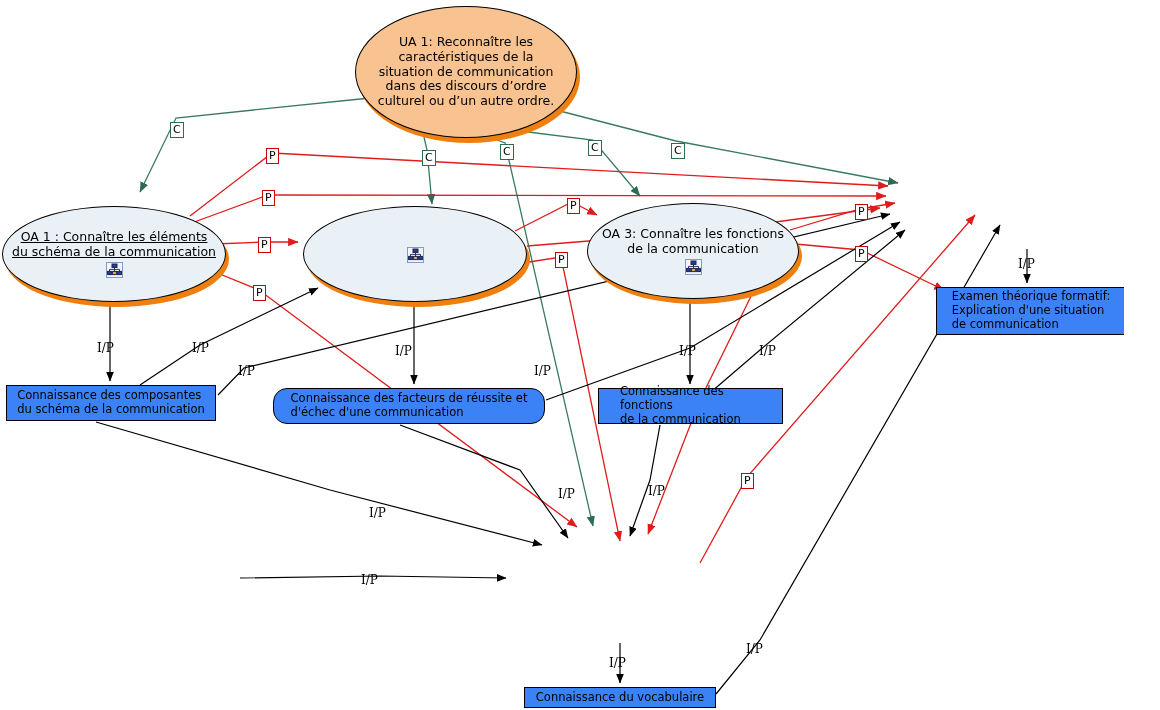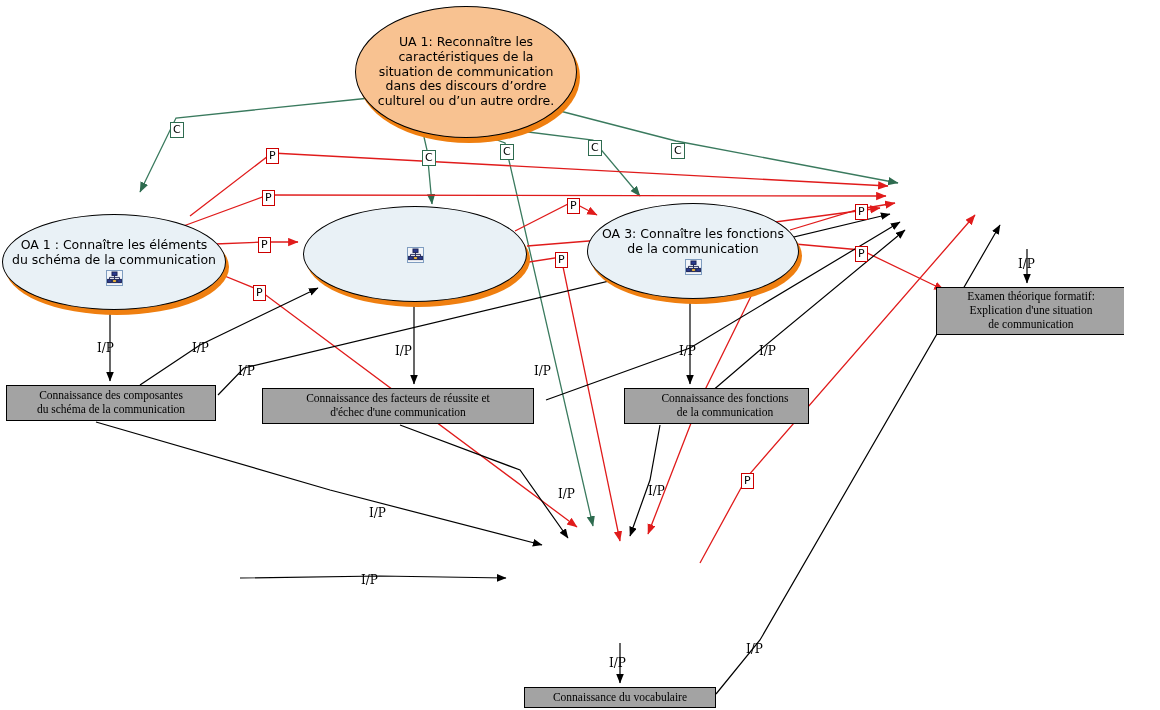--- a/index.html
+++ b/index.html
@@ -76,34 +76,33 @@
     border: 1px solid #7f9dc0;
     background: #f2f5f9;
     box-sizing: border-box;
     display: block;
   }
   .hicon svg { display: block; }
 
   
   .node-rect {
     position: absolute;
-    background: #a3a3a3;
+    background: #3b82f6;
     border: 1.3px solid #000;
     box-sizing: border-box;
     display: flex;
     align-items: center;
     justify-content: center;
-    text-align: center;
+    text-align: left;
     font-size: 11.5px;
     line-height: 1.2;
     color: #000;
     z-index: 5;
     white-space: pre-line;
     padding: 2px 4px;
-    font-family: Liberation Serif, serif;
   }
 
   
   .chip {
     position: absolute;
     background: #ffffff;
     box-sizing: border-box;
     font-size: 11px;
     line-height: 12px;
     text-align: center;
@@ -181,21 +180,21 @@
   <div class="node-ellipse ua" style="left:355px; top:6px; width:222px; height:132px;">
     <span class="shadow"></span>
     <span class="body"></span>
     <div class="node-label">UA 1: Reconnaître les
 caractéristiques de la
 situation de communication
 dans des discours d’ordre
 culturel ou d’un autre ordre.</div>
   </div>
 
-  <div class="node-ellipse oa" style="left:2px; top:214px; width:224px; height:96px;">
+  <div class="node-ellipse oa" style="left:2px; top:206px; width:224px; height:96px;text-decoration:underline;">
     <span class="shadow"></span>
     <span class="body"></span>
     <div class="node-label">OA 1 : Connaître les éléments
 du schéma de la communication</div>
     <span class="hicon">
       <svg width="15" height="14" viewBox="0 0 15 14">
         <rect x="5" y="1" width="5" height="3.4" fill="#2b3a8f" stroke="#1a2255"></rect>
         <path d="M7.5,4.4 L7.5,6.4 M2.5,6.4 L12.5,6.4 M2.5,6.4 L2.5,8.4 M7.5,6.4 L7.5,8.4 M12.5,6.4 L12.5,8.4" stroke="#1a2255" fill="none" stroke-width="0.9"></path>
         <rect x="0.6" y="8.4" width="3.8" height="3.2" fill="#2b3a8f" stroke="#1a2255"></rect>
         <rect x="5.6" y="8.4" width="3.8" height="3.2" fill="#e8b23a" stroke="#1a2255"></rect>
@@ -232,24 +231,24 @@
         <rect x="10.6" y="8.4" width="3.8" height="3.2" fill="#2b3a8f" stroke="#1a2255"></rect>
       </svg>
     </span>
   </div>
 
 
 
   <div class="node-rect" style="left:6px; top:385px; width:210px; height:36px;">Connaissance des composantes
 du schéma de la communication</div>
 
-  <div class="node-rect" style="left:262px; top:388px; width:272px; height:36px;">Connaissance des facteurs de réussite et
+  <div class="node-rect" style="left:273px; top:388px; width:272px; height:36px;border-radius:14px;">Connaissance des facteurs de réussite et
 d'échec d'une communication</div>
 
-  <div class="node-rect" style="left:624px; top:388px; width:185px; height:36px;padding-left:21px;">Connaissance des fonctions
+  <div class="node-rect" style="left:598px; top:388px; width:185px; height:36px;padding-left:21px;">Connaissance des fonctions
 de la communication</div>
 
   <div class="node-rect" style="left:936px; top:287px; width:190px; height:48px;">Examen théorique formatif:
 Explication d'une situation
 de communication</div>
 
   <div class="node-rect" style="left:524px; top:687px; width:192px; height:21px;">Connaissance du vocabulaire</div>
 
   <div class="chip c" style="left:170px; top:122px;">C</div>
   <div class="chip c" style="left:422px; top:150px;">C</div>

